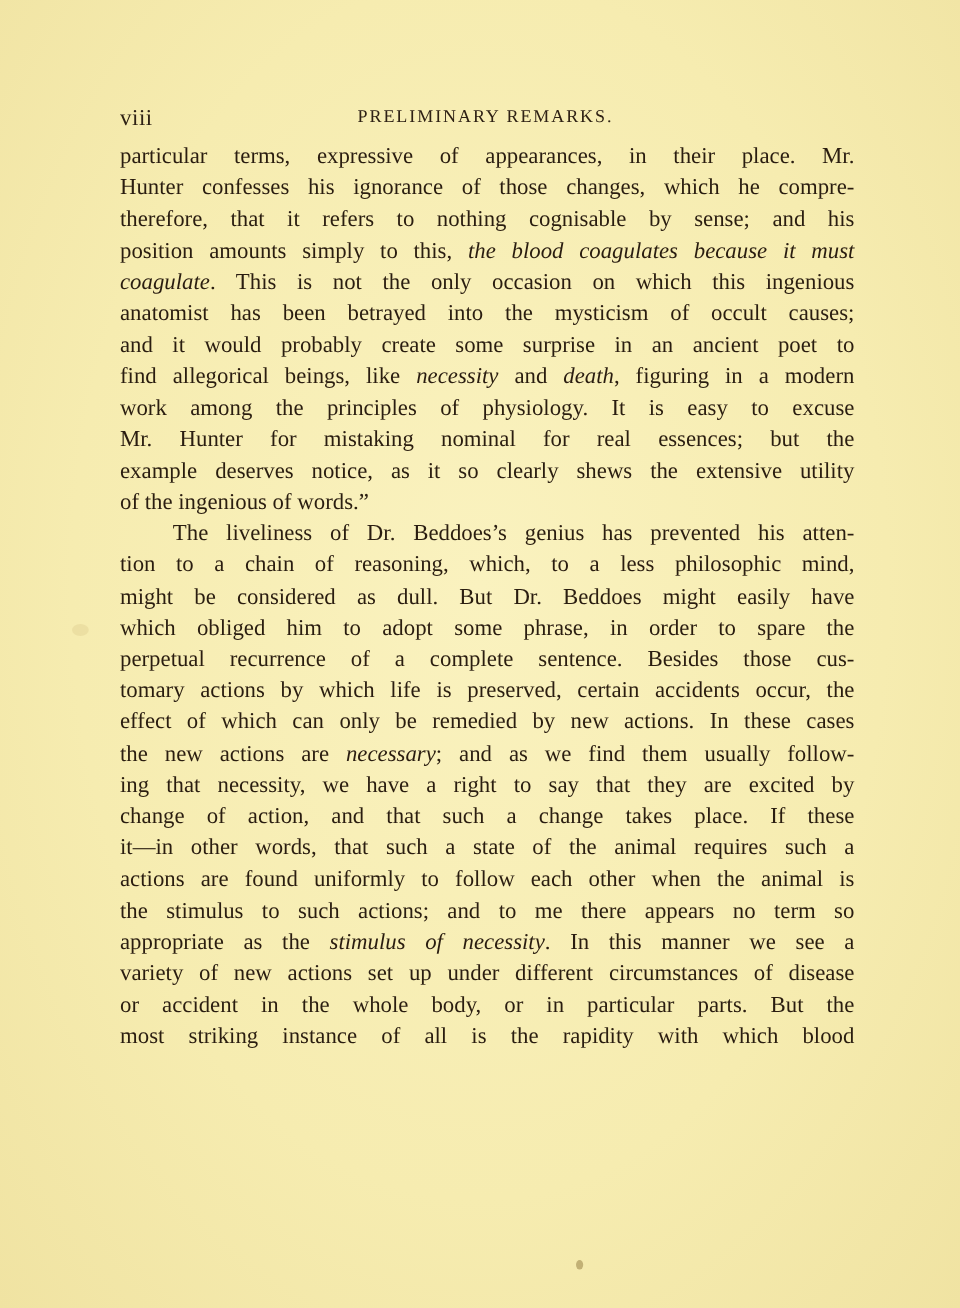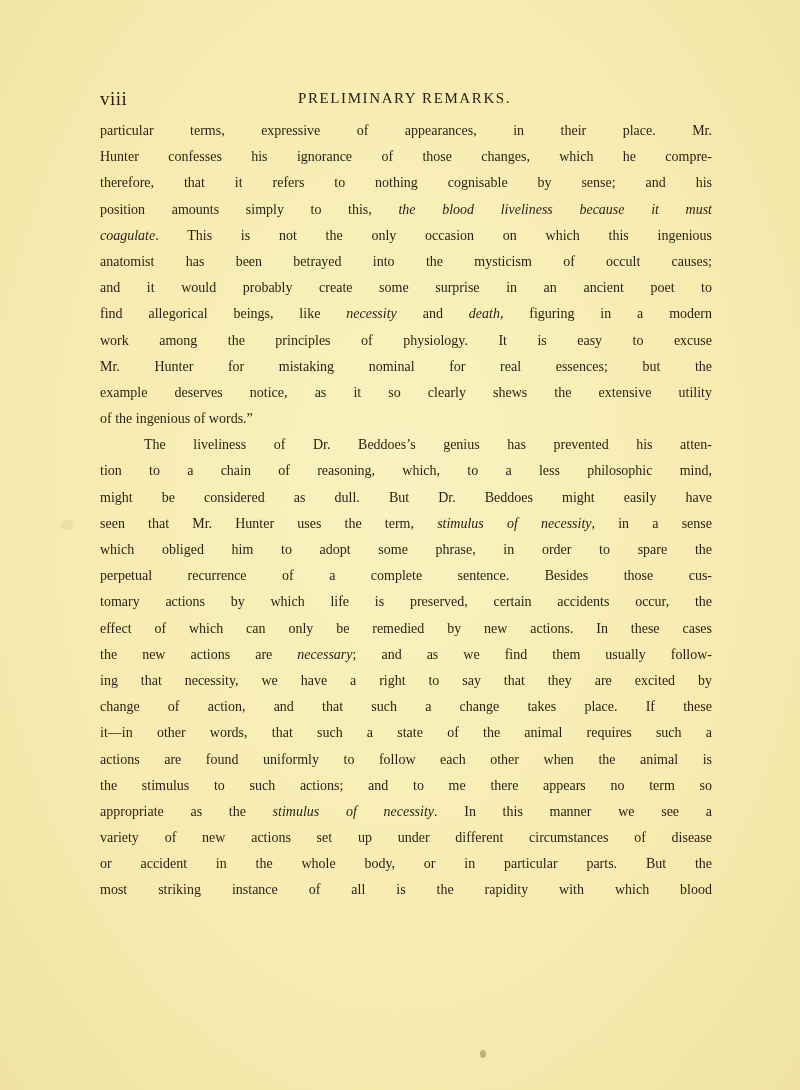--- a/index.html
+++ b/index.html
@@ -21,21 +21,21 @@
       font-size: 19px; letter-spacing: 0.5px; color: #2e2114;
     }
     .head-title {
       position: absolute; left: 198px; top: 2px;
       font-size: 15px; letter-spacing: 1.6px; color: #2e2114;
       text-transform: uppercase;
       text-align: center;
     }
     .body-text {
       position: absolute; top: 118px; left: 100px; width: 612px;
-      font-size: 14px; line-height: 26.2px;
+      font-size: 19px; line-height: 26.2px;
       text-align: justify; color: #2a1d10;
     }
     .line { display: block; height: 26.2px; white-space: nowrap; text-align-last: justify; text-align: justify; }
     .line.last { text-align-last: left; }
     .line.indent { padding-left: 44px; }
     .it { font-style: italic; }
     .blot { position:absolute; border-radius:50%; background:#d9c98a; opacity:.35; }
   </style>
 </head>
 <body>
@@ -46,33 +46,32 @@
 
   <div class="running-head">
     <span class="folio">viii</span>
     <span class="head-title">PRELIMINARY REMARKS.</span>
   </div>
 
   <div class="body-text" id="body-text">
       <span class="line"><span>particular terms, expressive of appearances, in their place.  Mr.</span></span>
       <span class="line"><span>Hunter confesses his ignorance of those changes, which he compre-</span></span>
       <span class="line"><span>therefore, that it refers to nothing cognisable by sense; and his</span></span>
-      <span class="line"><span>position amounts simply to this, </span><span class="it">the blood liveliness because it must</span></span>
+      <span class="line"><span>position amounts simply to this, </span><span class="it">the blood coagulates because it must</span></span>
       <span class="line"><span class="it">coagulate</span><span>.  This is not the only occasion on which this ingenious</span></span>
       <span class="line"><span>anatomist has been betrayed into the mysticism of occult causes;</span></span>
       <span class="line"><span>and it would probably create some surprise in an ancient poet to</span></span>
       <span class="line"><span>find allegorical beings, like </span><span class="it">necessity</span><span> and </span><span class="it">death</span><span>, figuring in a modern</span></span>
       <span class="line"><span>work among the principles of physiology.  It is easy to excuse</span></span>
       <span class="line"><span>Mr. Hunter for mistaking nominal for real essences; but the</span></span>
       <span class="line"><span>example deserves notice, as it so clearly shews the extensive utility</span></span>
       <span class="line last"><span>of the ingenious of words.”</span></span>
       <span class="line indent"><span>The liveliness of Dr. Beddoes’s genius has prevented his atten-</span></span>
       <span class="line"><span>tion to a chain of reasoning, which, to a less philosophic mind,</span></span>
       <span class="line"><span>might be considered as dull.  But Dr. Beddoes might easily have</span></span>
-      <span class="line"><span>seen that Mr. Hunter uses the term, </span><span class="it">stimulus of necessity</span><span>, in a sense</span></span>
       <span class="line"><span>which obliged him to adopt some phrase, in order to spare the</span></span>
       <span class="line"><span>perpetual recurrence of a complete sentence.  Besides those cus-</span></span>
       <span class="line"><span>tomary actions by which life is preserved, certain accidents occur, the</span></span>
       <span class="line"><span>effect of which can only be remedied by new actions.  In these cases</span></span>
       <span class="line"><span>the new actions are </span><span class="it">necessary</span><span>; and as we find them usually follow-</span></span>
       <span class="line"><span>ing that necessity, we have a right to say that they are excited by</span></span>
       <span class="line"><span>change of action, and that such a change takes place.  If these</span></span>
       <span class="line"><span>it—in other words, that such a state of the animal requires such a</span></span>
       <span class="line"><span>actions are found uniformly to follow each other when the animal is</span></span>
       <span class="line"><span>the stimulus to such actions; and to me there appears no term so</span></span>

